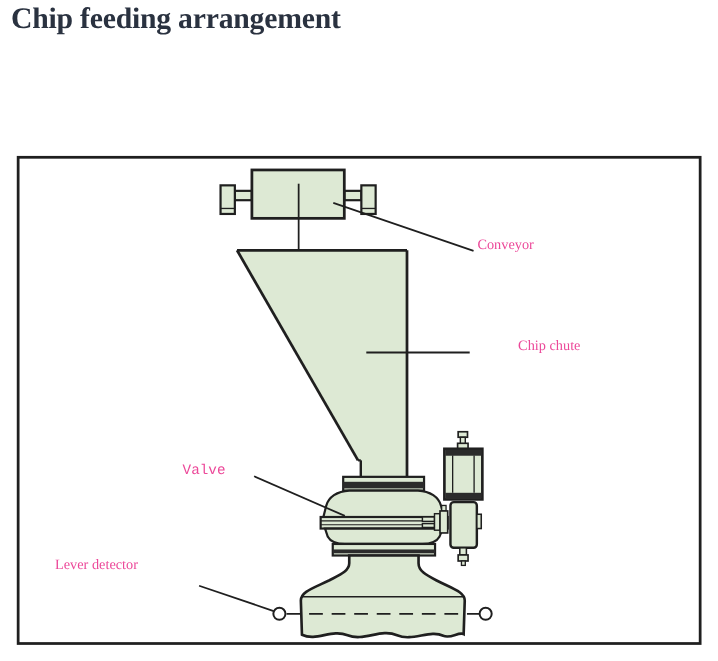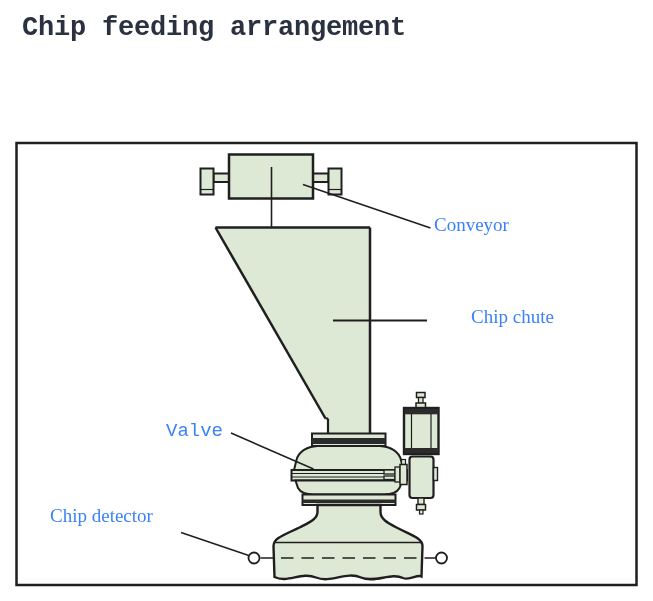--- a/index.html
+++ b/index.html
@@ -2,34 +2,34 @@
 <html style="--diagram-fill: #dde9d4; --diagram-outline: #1f1f1f; --title-color: #2a3240; --dark-band: #2b2b2b;"><head>
 <meta charset="utf-8">
 <style>
   html,body{margin:0;padding:0;}
   body{
     width:653px;height:601px;background:#ffffff;position:relative;overflow:hidden;
     font-family:"Liberation Serif",serif;
   }
   .stage{position:absolute;left:0;top:0;width:653px;height:601px;}
   .page-title{
-    position:absolute;left:10px;top:1px;margin:12px;
-    font-family:Liberation Mono, monospace;
+    position:absolute;left:10px;top:1px;margin:0;
+    font-family:Liberation Serif, serif;
     font-size:27px;font-weight:bold;letter-spacing:-0.2px;
     color:var(--title-color,#2a3240);
   }
   .body-text{
     position:absolute;left:10px;top:42px;width:643px;
     font-family:"Liberation Serif",serif;font-size:19.5px;line-height:22px;color:#050505;
   }
   .body-line{white-space:nowrap;}
   .diagram-svg{position:absolute;left:0;top:0;}
   .fig-label{
     position:absolute;font-family:"Liberation Serif",serif;
-    font-size:19px;color:#3b82f6;white-space:nowrap;
+    font-size:13px;color:#ec4899;white-space:nowrap;
   }
   .lbl-conveyor{left:434px;top:214px;}
   .lbl-chip-chute{left:431px;top:306px;margin-left:40px;}
   .lbl-valve{left:166px;top:420px;font-family:Liberation Mono, monospace;}
   .lbl-lever{left:50px;top:505px;}
   .green{fill:var(--diagram-fill,#dde9d4);}
   .ln{stroke:var(--diagram-outline,#1f1f1f);}
   .dark{fill:var(--dark-band,#2b2b2b);}
 </style>
 </head>
@@ -117,15 +117,15 @@
 
     <line class="ln" stroke-width="1.6" x1="303" y1="184.5" x2="430.5" y2="228"></line>
     <line class="ln" stroke-width="1.8" x1="333" y1="320.5" x2="427" y2="320.5"></line>
     <line class="ln" stroke-width="1.6" x1="231" y1="433" x2="313.5" y2="469"></line>
     <line class="ln" stroke-width="1.6" x1="181" y1="532.5" x2="248.8" y2="555.5"></line>
   </svg>
 
   <div class="fig-label lbl-conveyor">Conveyor</div>
   <div class="fig-label lbl-chip-chute">Chip chute</div>
   <div class="fig-label lbl-valve">Valve</div>
-  <div class="fig-label lbl-lever">Chip detector</div>
+  <div class="fig-label lbl-lever">Lever detector</div>
 
 </div>
 
 </body></html>

